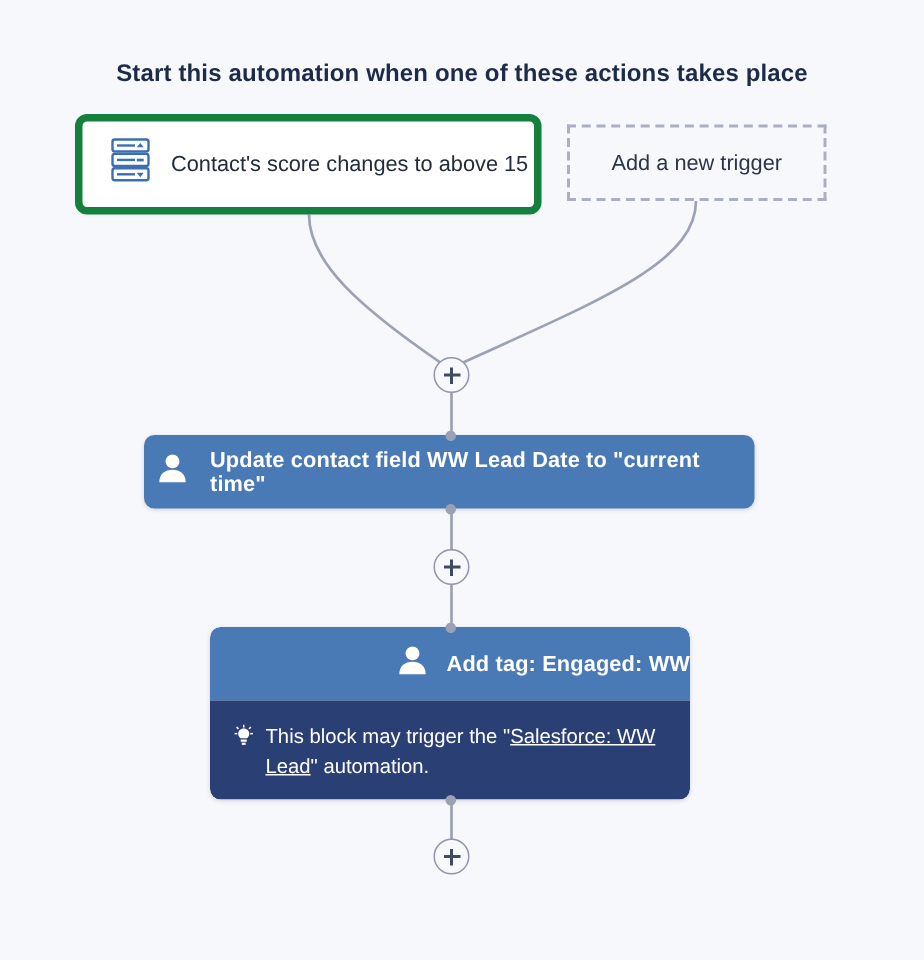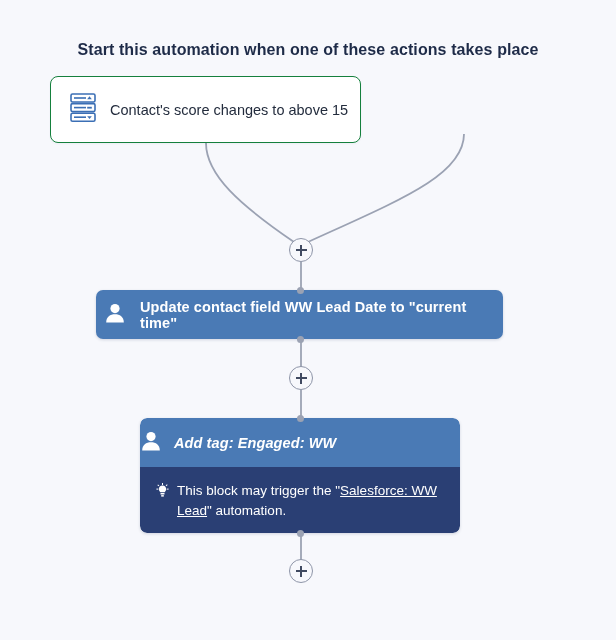--- a/index.html
+++ b/index.html
@@ -42,21 +42,21 @@
   }
   
   .trigger-card {
     position: absolute;
     left: 50px;
     top: 76px;
     width: 311px;
     height: 67px;
     box-sizing: border-box;
     background: #ffffff;
-    border: 1px solid #15803d;
+    border: 5px solid #15803d;
     border-radius: 8px;
     display: flex;
     align-items: center;
     padding-left: 19px;
     box-shadow: 0 1px 2px rgba(40,55,95,0.05);
   }
   .trigger-label {
     font-size: 14.5px;
     color: #232c3d;
     margin-left: 14px;
@@ -138,22 +138,21 @@
     height: 115px;
     overflow: hidden;
     background: transparent;
   }
   .addtag-header {
     height: 49px;
     background: #4a7ab5;
     border-radius: 7px 7px 0 0;
     display: flex;
     align-items: center;
-    justify-content: flex-start;
-    font-style: italic;
+    justify-content: flex-end;
   }
   .addtag-header .block-title { margin-left: 12px; }
   .addtag-body {
     height: 66px;
     background: #2a3f74;
     border-radius: 0 0 7px 7px;
     padding: 14px 18px 12px 16px;
     box-sizing: border-box;
     display: flex;
   }
@@ -207,20 +206,23 @@
         <rect x="4" y="13.8" width="12" height="1.6" fill="#3b6fb5"></rect>
         <rect x="17.2" y="13.8" width="4.6" height="1.8" fill="#3b6fb5"></rect>
         <rect x="1" y="20.2" width="24" height="8" rx="1.5" fill="#ffffff" stroke="#3b6fb5" stroke-width="1.6"></rect>
         <rect x="4" y="23.4" width="12" height="1.6" fill="#3b6fb5"></rect>
         <path d="M17.2 23.2 L21.8 23.2 L19.5 26.1 Z" fill="#3b6fb5"></path>
       </svg>
     </span>
     <span class="trigger-label">Contact's score changes to above 15</span>
   </div>
 
+  <div class="add-trigger-box">
+    <span class="add-trigger-label">Add a new trigger</span>
+  </div>
 
   <div class="plus-node" id="plus-1">
     <span class="bar-h"></span>
     <span class="bar-v"></span>
   </div>
 
   <div class="action-block" id="block-update">
     <span class="svg-icon">
       <svg width="22" height="22" viewBox="0 0 22 22">
         <circle cx="11" cy="6.6" r="4.6" fill="#ffffff"></circle>

